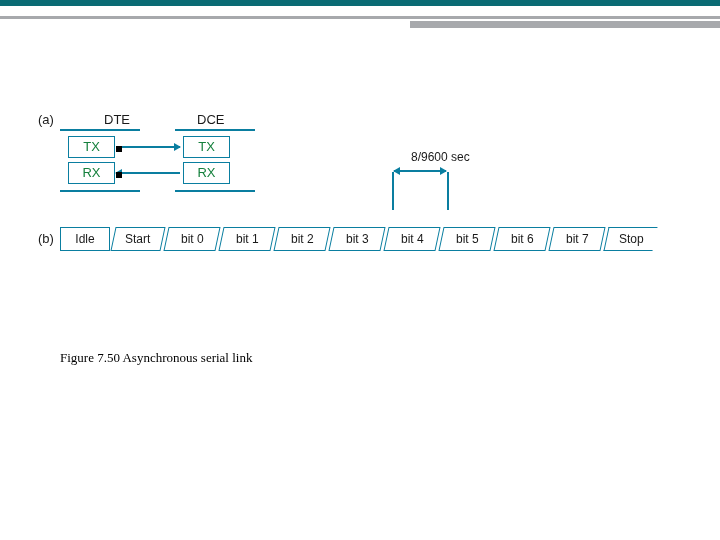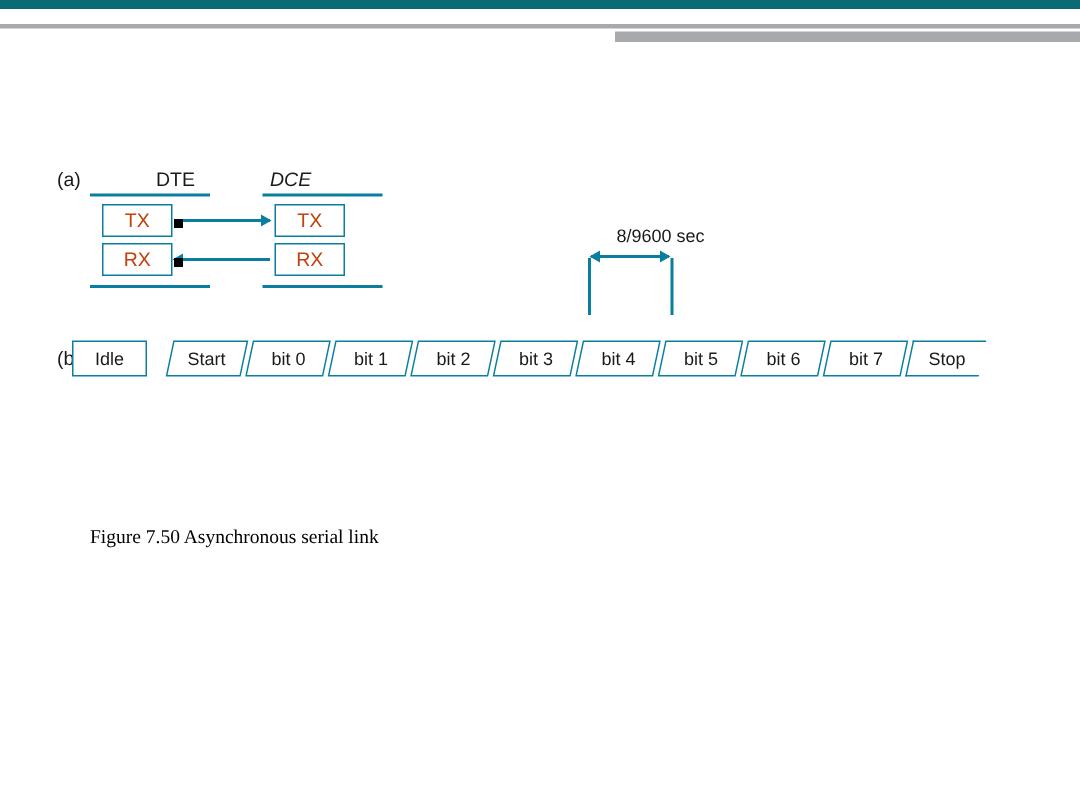--- a/index.html
+++ b/index.html
@@ -5,21 +5,21 @@
   html,body{margin:0;padding:0;width:720px;height:540px;background:#fff;font-family:Georgia,serif;}
   .topbar{position:absolute;top:0;left:0;right:0;}
   .bar-dark{height:6px;background:#0a6b74;}
   .bar-spacer{height:10px;background:#fff;}
   .bar-grey-row{position:relative;}
   .bar-grey-full{height:3px;background:#a7a9ac;}
   .bar-grey-right{height:7px;background:#a7a9ac;margin-left:410px;margin-top:2px;}
   .figure{position:absolute;top:112px;left:38px;width:656px;}
   .part-a{position:relative;height:85px;}
   .lbl{font-family:Arial,Helvetica,sans-serif;font-size:13px;color:#1a1a1a;position:absolute;}
-  .box{position:absolute;border:1px solid #0a7ea0;background:#fff;font-family:Arial,Helvetica,sans-serif;font-size:13px;text-align:center;line-height:20px;height:20px;color:#c2410c;}
+  .box{position:absolute;border:1px solid #0a7ea0;background:#fff;font-family:Arial,Helvetica,sans-serif;font-size:13px;text-align:center;line-height:20px;height:20px;color:#15803d;}
   .bar-teal{position:absolute;height:2px;background:#0a7ea0;}
   .arrow-line{position:absolute;height:2px;background:#0a7ea0;}
   .arrow-line::before,.arrow-line::after{content:"";position:absolute;width:0;height:0;border-style:solid;}
   .arrow-right::after{right:-1px;top:-3px;border-width:4px 0 4px 7px;border-color:transparent transparent transparent #0a7ea0;}
   .arrow-left::before{left:-1px;top:-3px;border-width:4px 7px 4px 0;border-color:transparent #0a7ea0 transparent transparent;}
   .part-b{position:relative;height:50px;margin-top:12px;}
   .seg{position:absolute;top:18px;height:22px;border:1px solid #0a7ea0;background:#fff;font-family:Arial,Helvetica,sans-serif;font-size:12px;text-align:center;line-height:22px;color:#1a1a1a;}
   .tick{position:absolute;width:2px;background:#0a7ea0;top:0;}
   .time-arrow{position:absolute;height:2px;background:#0a7ea0;}
   .time-arrow::before{content:"";position:absolute;left:-1px;top:-3px;width:0;height:0;border-width:4px 7px 4px 0;border-style:solid;border-color:transparent #0a7ea0 transparent transparent;}
@@ -37,21 +37,21 @@
     <div class="bar-grey-right"></div>
   </div>
 </div>
 
 <div class="figure">
 
   <div class="part-a">
     <span class="lbl" style="left:0;top:0;">(a)</span>
 
     <span class="lbl" style="left:44px;top:0;margin-left:22px;">DTE</span>
-    <span class="lbl" style="left:142px;top:0;font-style:italic;">DCE</span>
+    <span class="lbl" style="left:159px;top:0;">DCE</span>
 
     <div class="bar-teal" style="left:22px;top:17px;width:80px;"></div>
     <div class="bar-teal" style="left:137px;top:17px;width:80px;"></div>
 
     <div class="box" style="left:30px;top:24px;width:45px;">TX</div>
     <div class="box" style="left:145px;top:24px;width:45px;">TX</div>
     <div class="arrow-line arrow-right" style="left:78px;top:34px;width:64px;"></div>
 
     <div class="box" style="left:30px;top:50px;width:45px;">RX</div>
     <div class="box" style="left:145px;top:50px;width:45px;">RX</div>
@@ -62,21 +62,21 @@
 
     <span class="lbl" style="left:373px;top:38px;font-size:12px;">8/9600 sec</span>
     <div class="tick" style="left:354px;height:38px;top:60px;"></div>
     <div class="tick" style="left:409px;height:38px;top:60px;"></div>
     <div class="time-arrow" style="left:356px;top:58px;width:52px;"></div>
   </div>
 
   <div class="part-b">
     <span class="lbl" style="left:0;top:22px;">(b)</span>
 
-    <div class="seg" style="left:10px;width:48px;">Idle</div>
+    <div class="seg" style="left:22px;width:48px;">Idle</div>
     <div class="seg" style="left:75px;width:48px;transform:skewX(-12deg);"><span style="display:inline-block;transform:skewX(12deg);">Start</span></div>
     <div class="seg" style="left:128px;width:50px;transform:skewX(-12deg);"><span style="display:inline-block;transform:skewX(12deg);">bit 0</span></div>
     <div class="seg" style="left:183px;width:50px;transform:skewX(-12deg);"><span style="display:inline-block;transform:skewX(12deg);">bit 1</span></div>
     <div class="seg" style="left:238px;width:50px;transform:skewX(-12deg);"><span style="display:inline-block;transform:skewX(12deg);">bit 2</span></div>
     <div class="seg" style="left:293px;width:50px;transform:skewX(-12deg);"><span style="display:inline-block;transform:skewX(12deg);">bit 3</span></div>
     <div class="seg" style="left:348px;width:50px;transform:skewX(-12deg);"><span style="display:inline-block;transform:skewX(12deg);">bit 4</span></div>
     <div class="seg" style="left:403px;width:50px;transform:skewX(-12deg);"><span style="display:inline-block;transform:skewX(12deg);">bit 5</span></div>
     <div class="seg" style="left:458px;width:50px;transform:skewX(-12deg);"><span style="display:inline-block;transform:skewX(12deg);">bit 6</span></div>
     <div class="seg" style="left:513px;width:50px;transform:skewX(-12deg);"><span style="display:inline-block;transform:skewX(12deg);">bit 7</span></div>
     <div class="seg" style="left:568px;width:48px;transform:skewX(-12deg);border-right:none;"><span style="display:inline-block;transform:skewX(12deg);">Stop</span></div>

